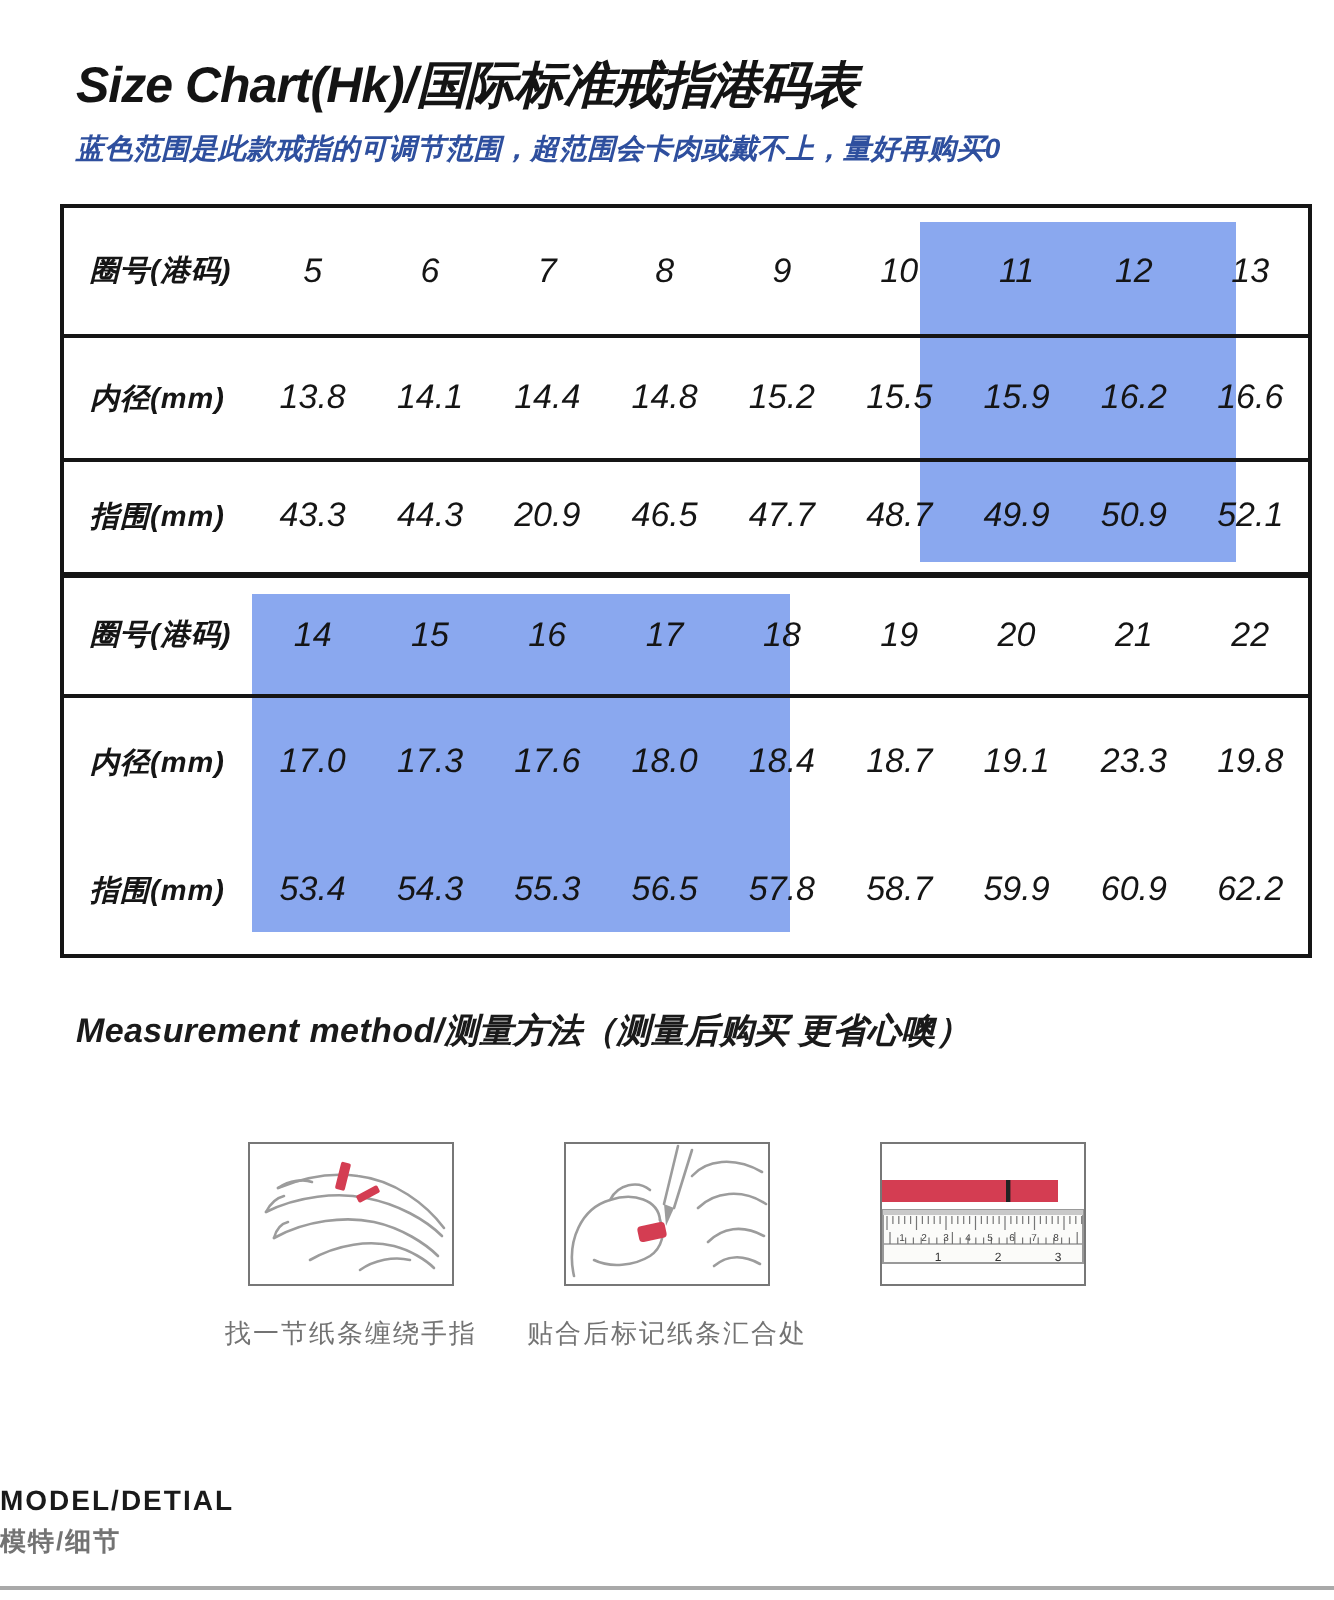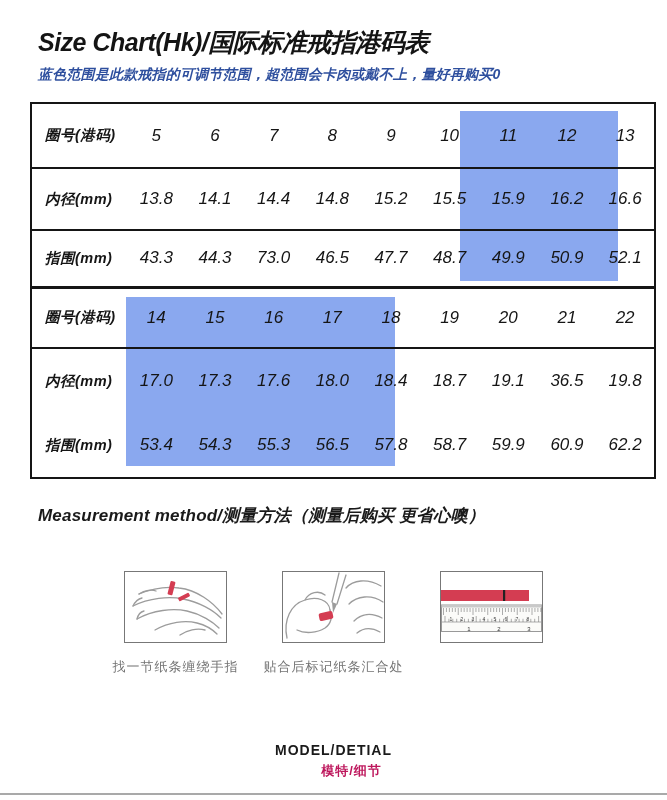--- a/index.html
+++ b/index.html
@@ -90,23 +90,23 @@
   }
   .art svg{display:block;width:101px;height:70px;}
   .caption{
     margin-top:15px;
     font-size:13px;
     color:#737373;
     letter-spacing:1px;
     white-space:nowrap;
   }
   
-  .footer{margin-top:66px;text-align:center;}
+  .footer{margin-top:66px;}
   .f-en{font-size:14px;font-weight:bold;letter-spacing:1px;color:#1a1a1a;}
-  .f-cn{font-size:13px;font-weight:bold;margin-top:4px;color:#be185d;letter-spacing:1px;padding-left:36px;}
+  .f-cn{font-size:13px;font-weight:bold;margin-top:4px;color:#737373;letter-spacing:1px;}
   .divider{margin-top:13px;width:667px;border-top:2px solid #a9a9a9;height:0;}
 </style>
 </head>
 <body>
 
 <div class="page">
 
   <div class="header">
     <h1 class="title">Size Chart(Hk)/国际标准戒指港码表</h1>
     <p class="subtitle">蓝色范围是此款戒指的可调节范围，超范围会卡肉或戴不上，量好再购买0</p>
@@ -150,21 +150,21 @@
             <td>15.2</td>
             <td>15.5</td>
             <td>15.9</td>
             <td>16.2</td>
             <td>16.6</td>
           </tr>
           <tr class="strong" style="height: 57px;">
             <td class="lbl">指围(mm)</td>
             <td>43.3</td>
             <td>44.3</td>
-            <td>73.0</td>
+            <td>20.9</td>
             <td>46.5</td>
             <td>47.7</td>
             <td>48.7</td>
             <td>49.9</td>
             <td>50.9</td>
             <td>52.1</td>
           </tr>
           <tr class="bline" style="height: 61px;">
             <td class="lbl">圈号(港码)</td>
             <td>14</td>
@@ -179,21 +179,21 @@
           </tr>
           <tr style="height: 65px;">
             <td class="lbl">内径(mm)</td>
             <td>17.0</td>
             <td>17.3</td>
             <td>17.6</td>
             <td>18.0</td>
             <td>18.4</td>
             <td>18.7</td>
             <td>19.1</td>
-            <td>36.5</td>
+            <td>23.3</td>
             <td>19.8</td>
           </tr>
           <tr style="height: 65px;">
             <td class="lbl">指围(mm)</td>
             <td>53.4</td>
             <td>54.3</td>
             <td>55.3</td>
             <td>56.5</td>
             <td>57.8</td>
             <td>58.7</td>

